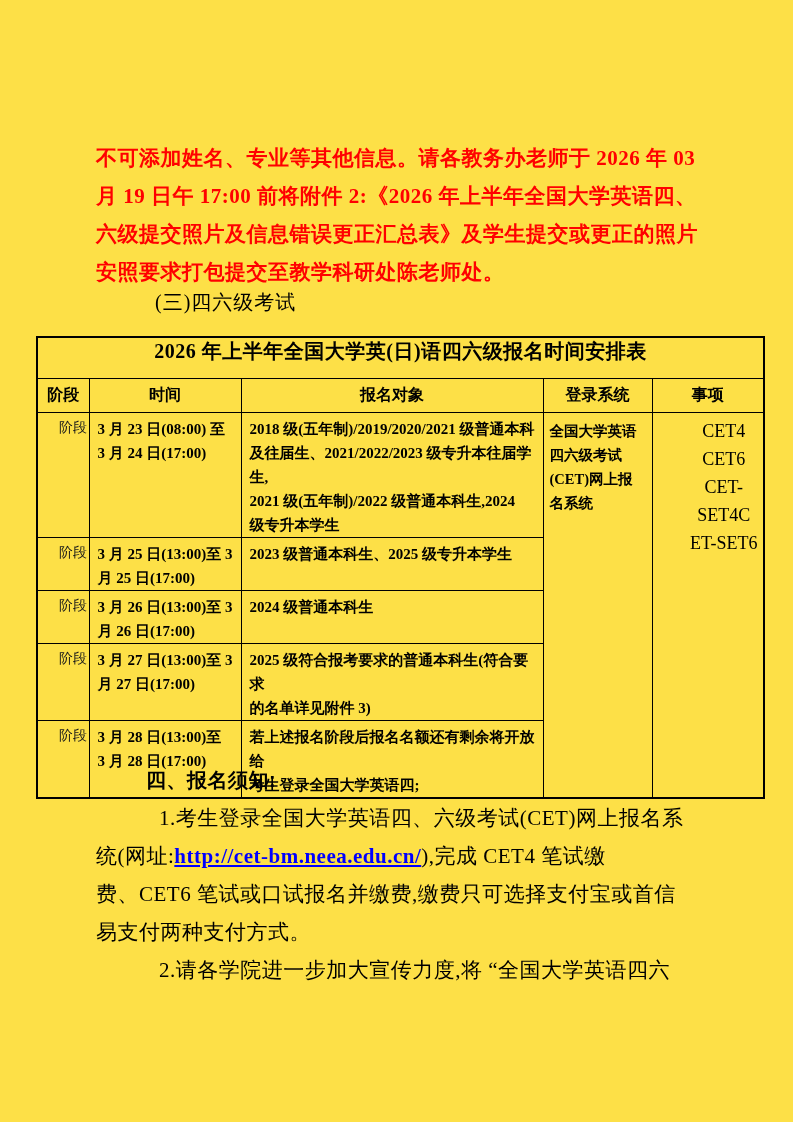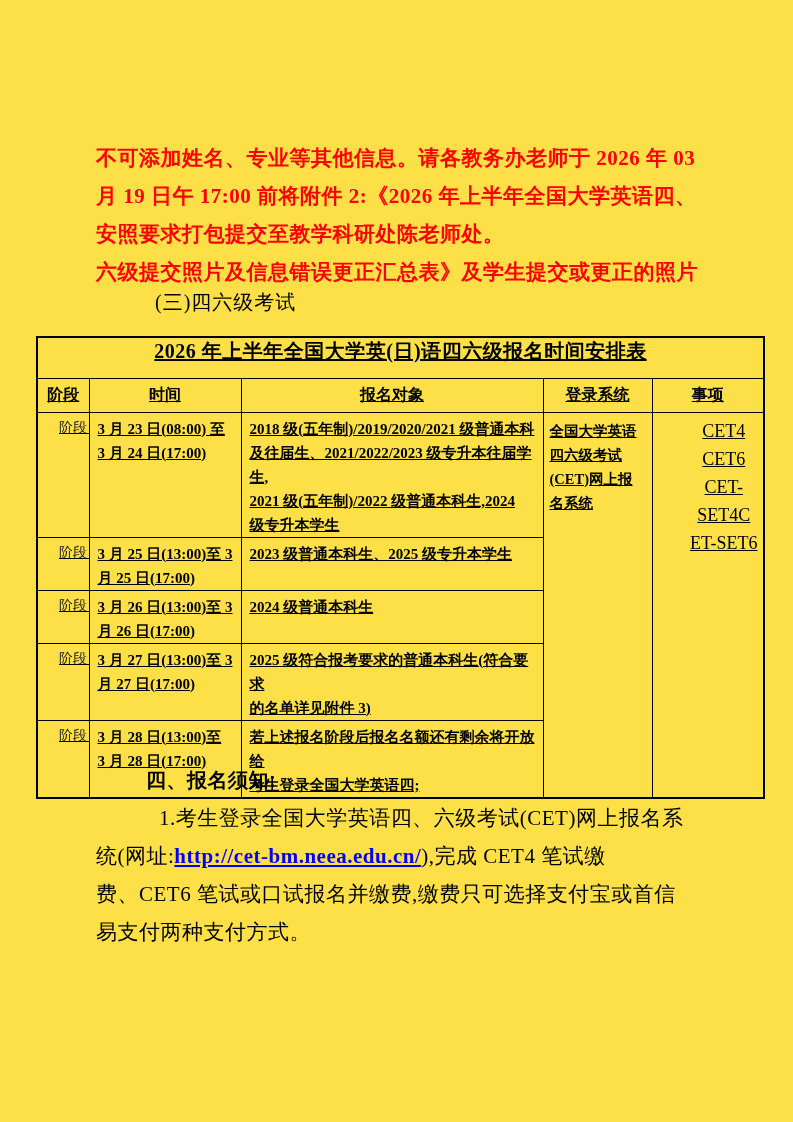--- a/index.html
+++ b/index.html
@@ -37,21 +37,20 @@
     font-weight: normal;
     letter-spacing: 1px;
   }
 
   
   .table-wrap {
     position: absolute;
     left: 36px;
     top: 336px;
     width: 643px;
-    text-decoration: underline;
   }
   table.schedule {
     border-collapse: collapse;
     width: 727px;
     table-layout: fixed;
   }
   table.schedule td {
     border: 1px solid #000;
     vertical-align: top;
     overflow: hidden;
@@ -139,22 +138,22 @@
   }
 </style>
 </head>
 <body>
 
 <div class="page">
 
   <div class="red-notice" style="color: rgb(255, 0, 0);">
     <div>不可添加姓名、专业等其他信息。请各教务办老师于 2026 年 03</div>
     <div>月 19 日午 17:00 前将附件 2:《2026 年上半年全国大学英语四、</div>
+    <div>六级提交照片及信息错误更正汇总表》及学生提交或更正的照片</div>
     <div>安照要求打包提交至教学科研处陈老师处。</div>
-    <div>六级提交照片及信息错误更正汇总表》及学生提交或更正的照片</div>
   </div>
 
   <div class="section-heading">(三)四六级考试</div>
 
   <div class="table-wrap">
     <table class="schedule">
       <colgroup>
         <col style="width:52px">
         <col style="width:152px">
         <col style="width:302px">
@@ -220,15 +219,16 @@
   </div>
 
   <div class="notes">
     <div class="heading-line">四、报名须知:</div>
     <div class="indent-line">1.考生登录全国大学英语四、六级考试(CET)网上报名系</div>
     <div>
       <span>统(网址:</span><a class="doc-link" href="#" style="color: rgb(0, 0, 255);">http://cet-bm.neea.edu.cn/</a><span>),完成 CET4 笔试缴</span>
     </div>
     <div>费、CET6 笔试或口试报名并缴费,缴费只可选择支付宝或首信</div>
     <div>易支付两种支付方式。</div>
+    <div class="indent-line">2.请各学院进一步加大宣传力度,将 “全国大学英语四六</div>
   </div>
 
 </div>
 
 </body></html>

